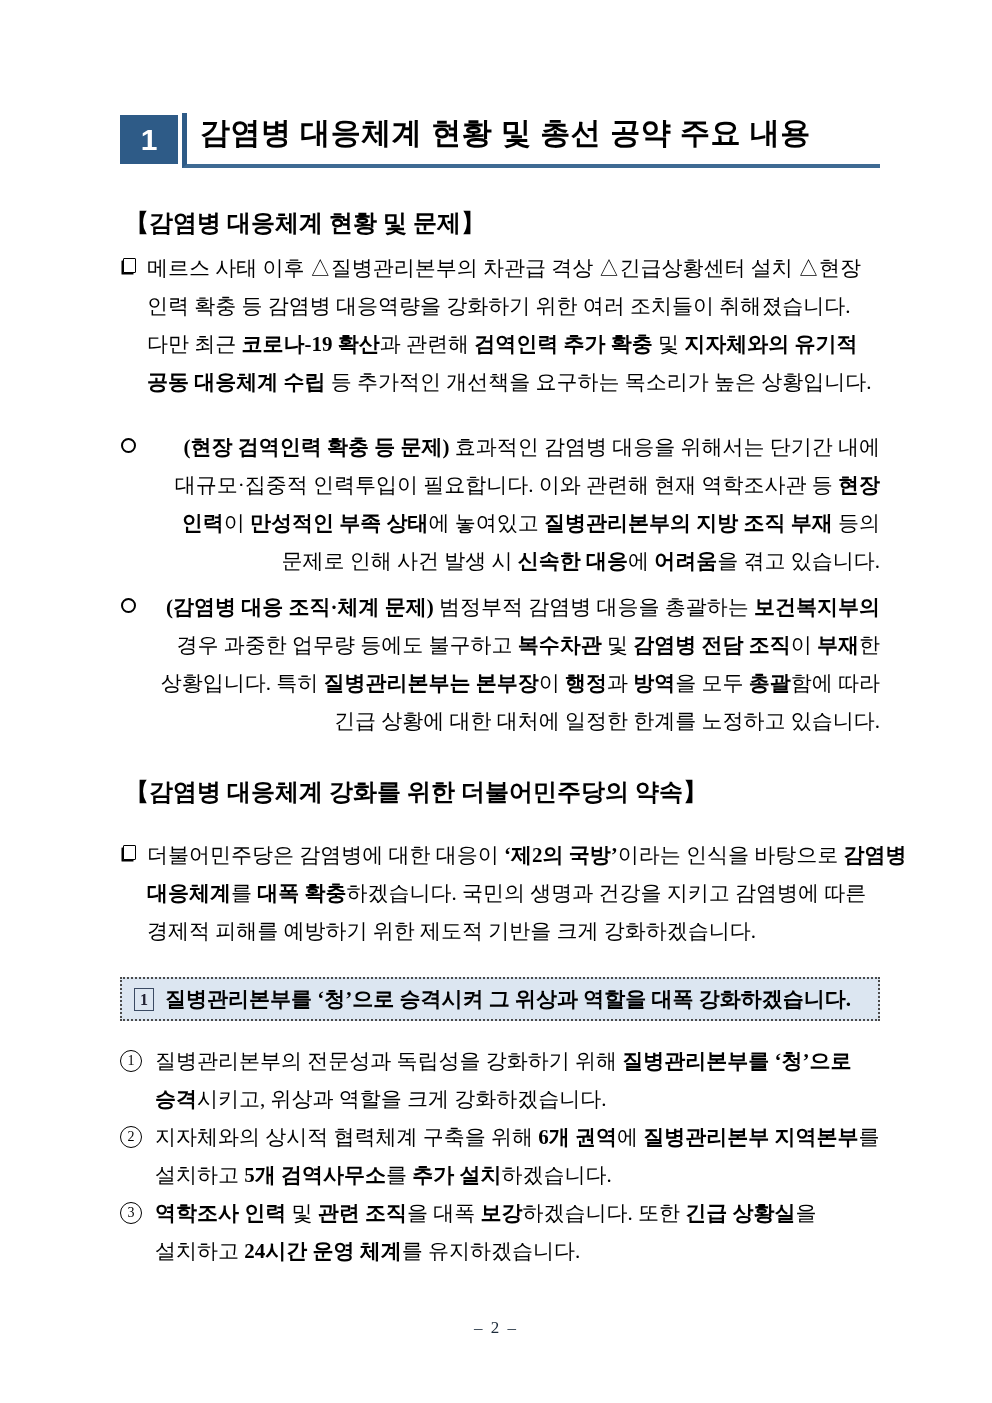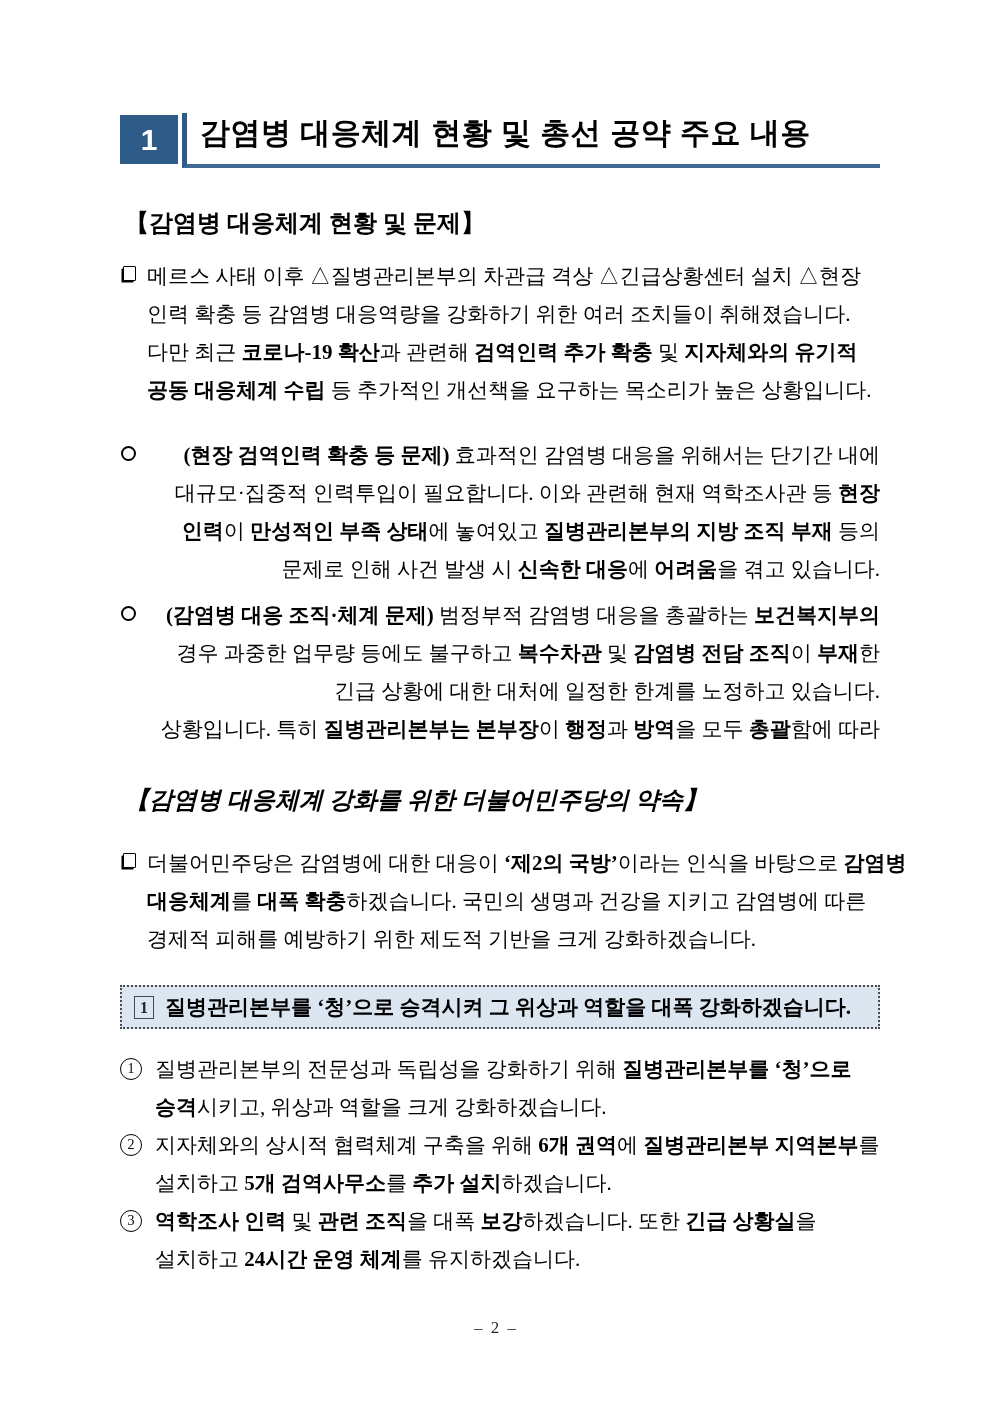--- a/index.html
+++ b/index.html
@@ -51,24 +51,24 @@
     display:flex; align-items:center; gap:11px;
     background:var(--box-bg); border:2px dotted var(--box-border);
     padding:6px 12px; font-size:21px; font-weight:bold; white-space:nowrap;
   }
   .num-sq {
     flex:0 0 auto; border:1.5px solid #3a4a63; color:#223;
     padding:0 5px; font-size:16px; line-height:21px; font-weight:bold;
   }
   
   #content > :nth-child(1) { margin-top:39px; }
-  #content > :nth-child(2) { margin-top:18px; }
+  #content > :nth-child(2) { margin-top:10px; }
   #content > :nth-child(3) { margin-top:27px; }
   #content > :nth-child(4) { margin-top:8px; }
-  #content > :nth-child(5) { margin-top:36px;font-style:italic; }
+  #content > :nth-child(5) { margin-top:36px; }
   #content > :nth-child(6) { margin-top:28px; }
   #content > :nth-child(7) { margin-top:27px; }
   #content > :nth-child(8) { margin-top:21px; }
   #content > :nth-child(9) { margin-top:0; }
   #content > :nth-child(10){ margin-top:0; }
   
   .footer {
     position:absolute; left:0; right:0; top:1318px;
     text-align:center; font-size:17px; letter-spacing:2px; color:#1c2b3a;
   }
@@ -98,22 +98,22 @@
         <span class="blt-ci"></span>
         <div class="ln"><b>(현장 검역인력 확충 등 문제)</b><span> 효과적인 감염병 대응을 위해서는 단기간 내에</span></div>
         <div class="ln"><span>대규모·집중적 인력투입이 필요합니다. 이와 관련해 현재 역학조사관 등 </span><b>현장</b></div>
         <div class="ln"><b>인력</b><span>이 </span><b>만성적인 부족 상태</b><span>에 놓여있고 </span><b>질병관리본부의 지방 조직 부재</b><span> 등의</span></div>
         <div class="ln"><span>문제로 인해 사건 발생 시 </span><b>신속한 대응</b><span>에 </span><b>어려움</b><span>을 겪고 있습니다.</span></div>
       </div>
       <div class="para circle">
         <span class="blt-ci"></span>
         <div class="ln"><b>(감염병 대응 조직·체계 문제)</b><span> 범정부적 감염병 대응을 총괄하는 </span><b>보건복지부의</b></div>
         <div class="ln"><span>경우 과중한 업무량 등에도 불구하고 </span><b>복수차관</b><span> 및 </span><b>감염병 전담 조직</b><span>이 </span><b>부재</b><span>한</span></div>
+        <div class="ln"><span>상황입니다. 특히 </span><b>질병관리본부는 본부장</b><span>이 </span><b>행정</b><span>과 </span><b>방역</b><span>을 모두 </span><b>총괄</b><span>함에 따라</span></div>
         <div class="ln"><span>긴급 상황에 대한 대처에 일정한 한계를 노정하고 있습니다.</span></div>
-        <div class="ln"><span>상황입니다. 특히 </span><b>질병관리본부는 본부장</b><span>이 </span><b>행정</b><span>과 </span><b>방역</b><span>을 모두 </span><b>총괄</b><span>함에 따라</span></div>
       </div>
       <div class="section-heading">【감염병 대응체계 강화를 위한 더불어민주당의 약속】</div>
       <div class="para">
         <span class="blt-sq"></span>
         <div class="ln"><span>더불어민주당은 감염병에 대한 대응이 </span><b>‘제2의 국방’</b><span>이라는 인식을 바탕으로 </span><b>감염병</b></div>
         <div class="ln"><b>대응체계</b><span>를 </span><b>대폭 확충</b><span>하겠습니다. 국민의 생명과 건강을 지키고 감염병에 따른</span></div>
         <div class="ln"><span>경제적 피해를 예방하기 위한 제도적 기반을 크게 강화하겠습니다.</span></div>
       </div>
       <div class="pledge-box">
         <span class="num-sq">1</span>

